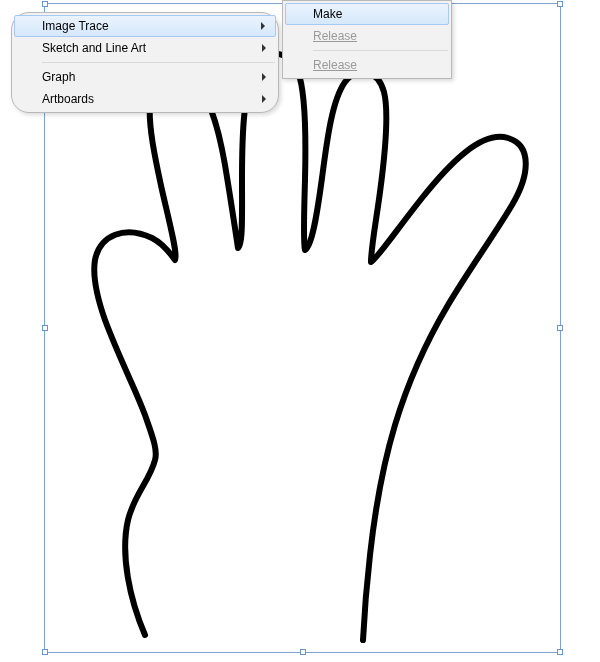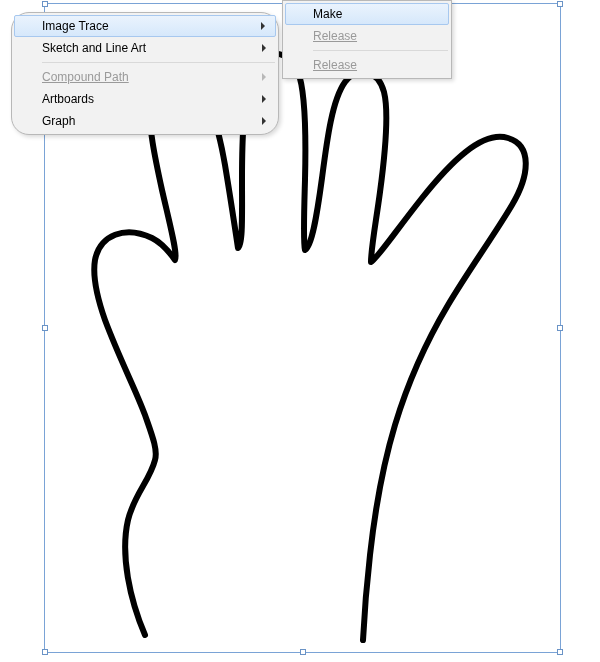--- a/index.html
+++ b/index.html
@@ -142,30 +142,26 @@
   <div class="menu" id="main-menu" style="left:11px;top:12px;border-radius:18px;">
   <div class="menu-item hover">
         <span>Image Trace</span>
         <span class="arrow"></span>
       </div>
       <div class="menu-item">
         <span>Sketch and Line Art</span>
         <span class="arrow"></span>
       </div>
       <div class="menu-sep"></div>
-      <div class="menu-item disabled">
-        <span>Compound Path</span>
+      <div class="menu-item">
+        <span>Graph</span>
         <span class="arrow"></span>
       </div>
       <div class="menu-item">
         <span>Artboards</span>
-        <span class="arrow"></span>
-      </div>
-      <div class="menu-item">
-        <span>Graph</span>
         <span class="arrow"></span>
       </div>
     </div>
 
   <div class="menu sub" id="sub-menu" style="left:282px;top:0;">
   <div class="menu-item hover">
         <span>Make</span>
       </div>
       <div class="menu-item disabled">
         <span>Release</span>

